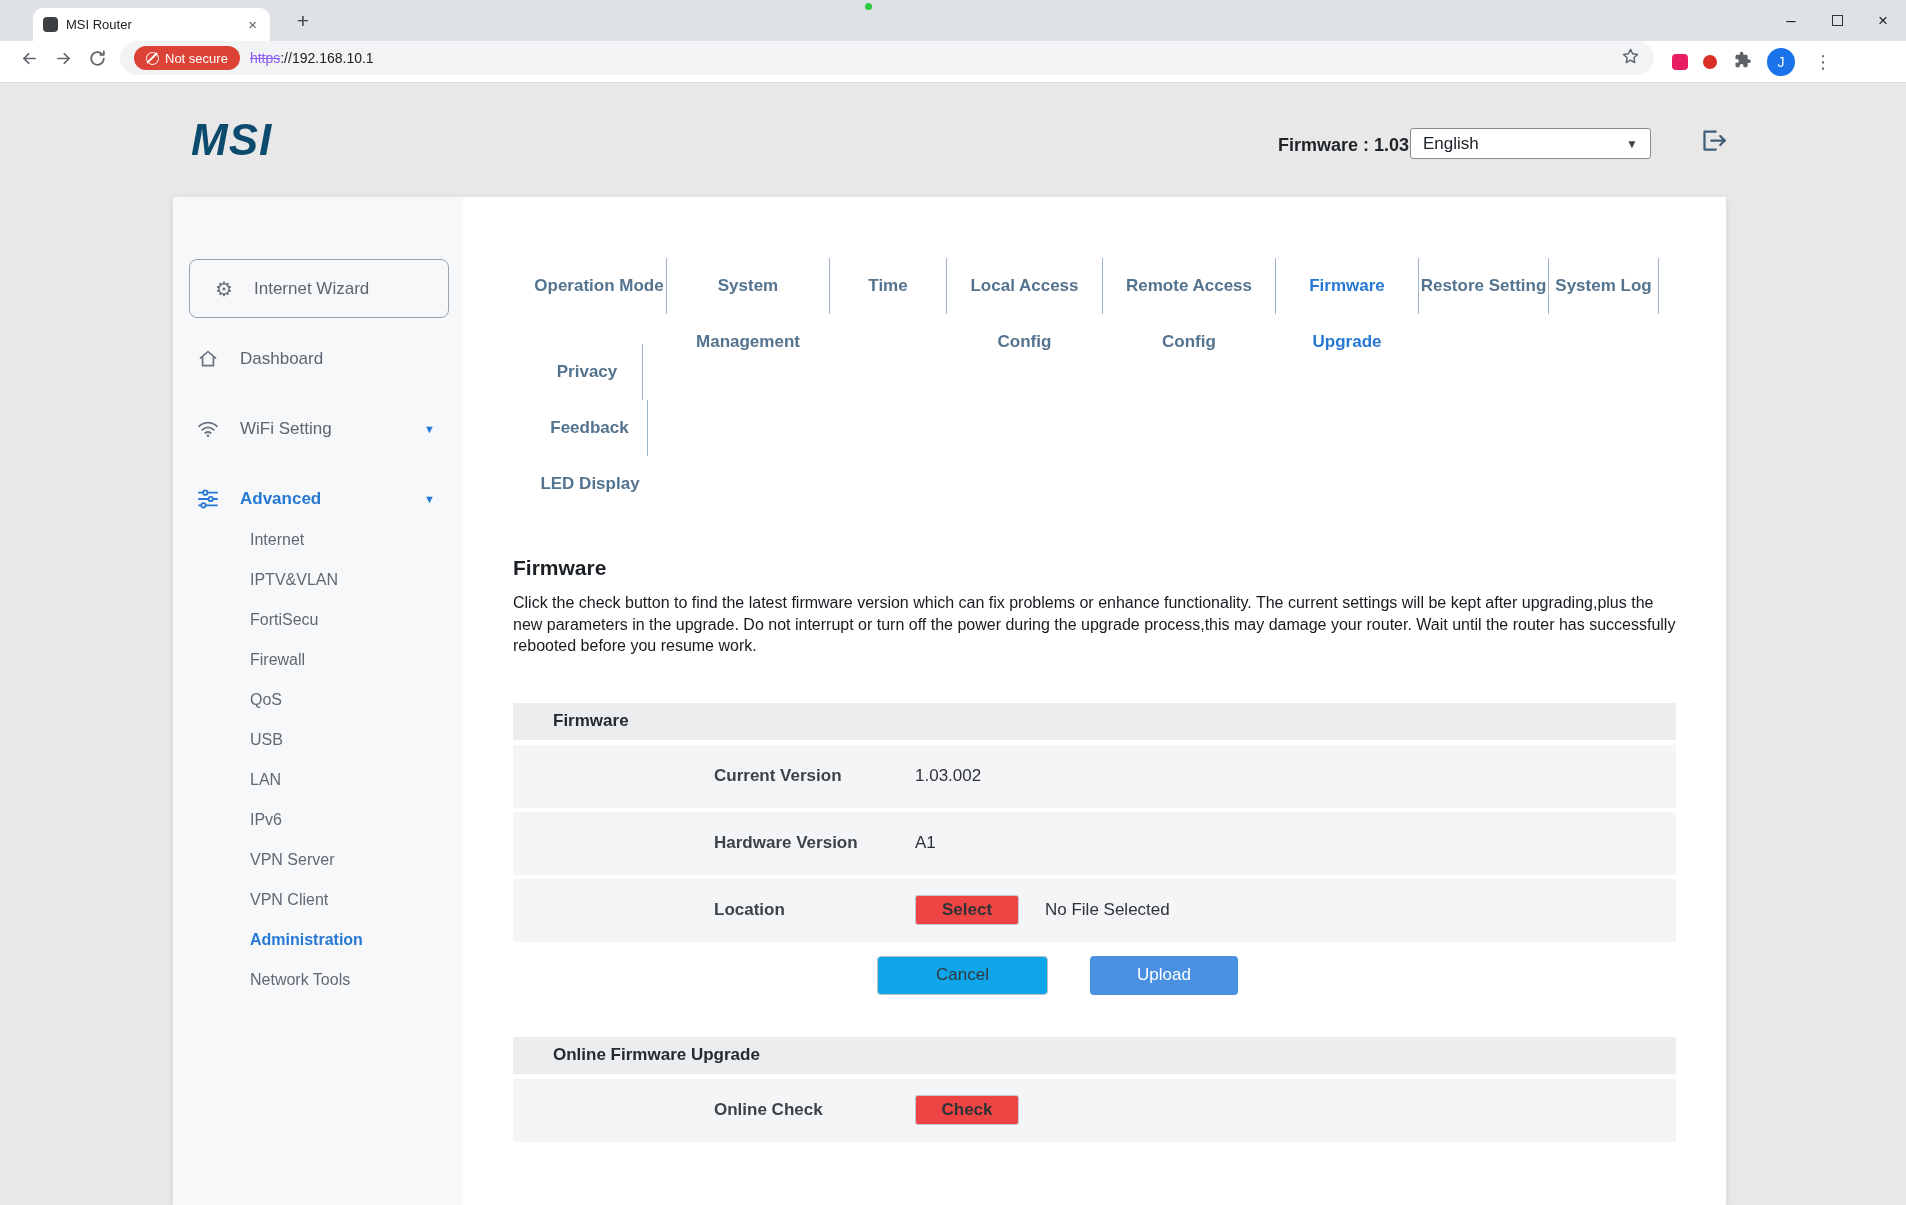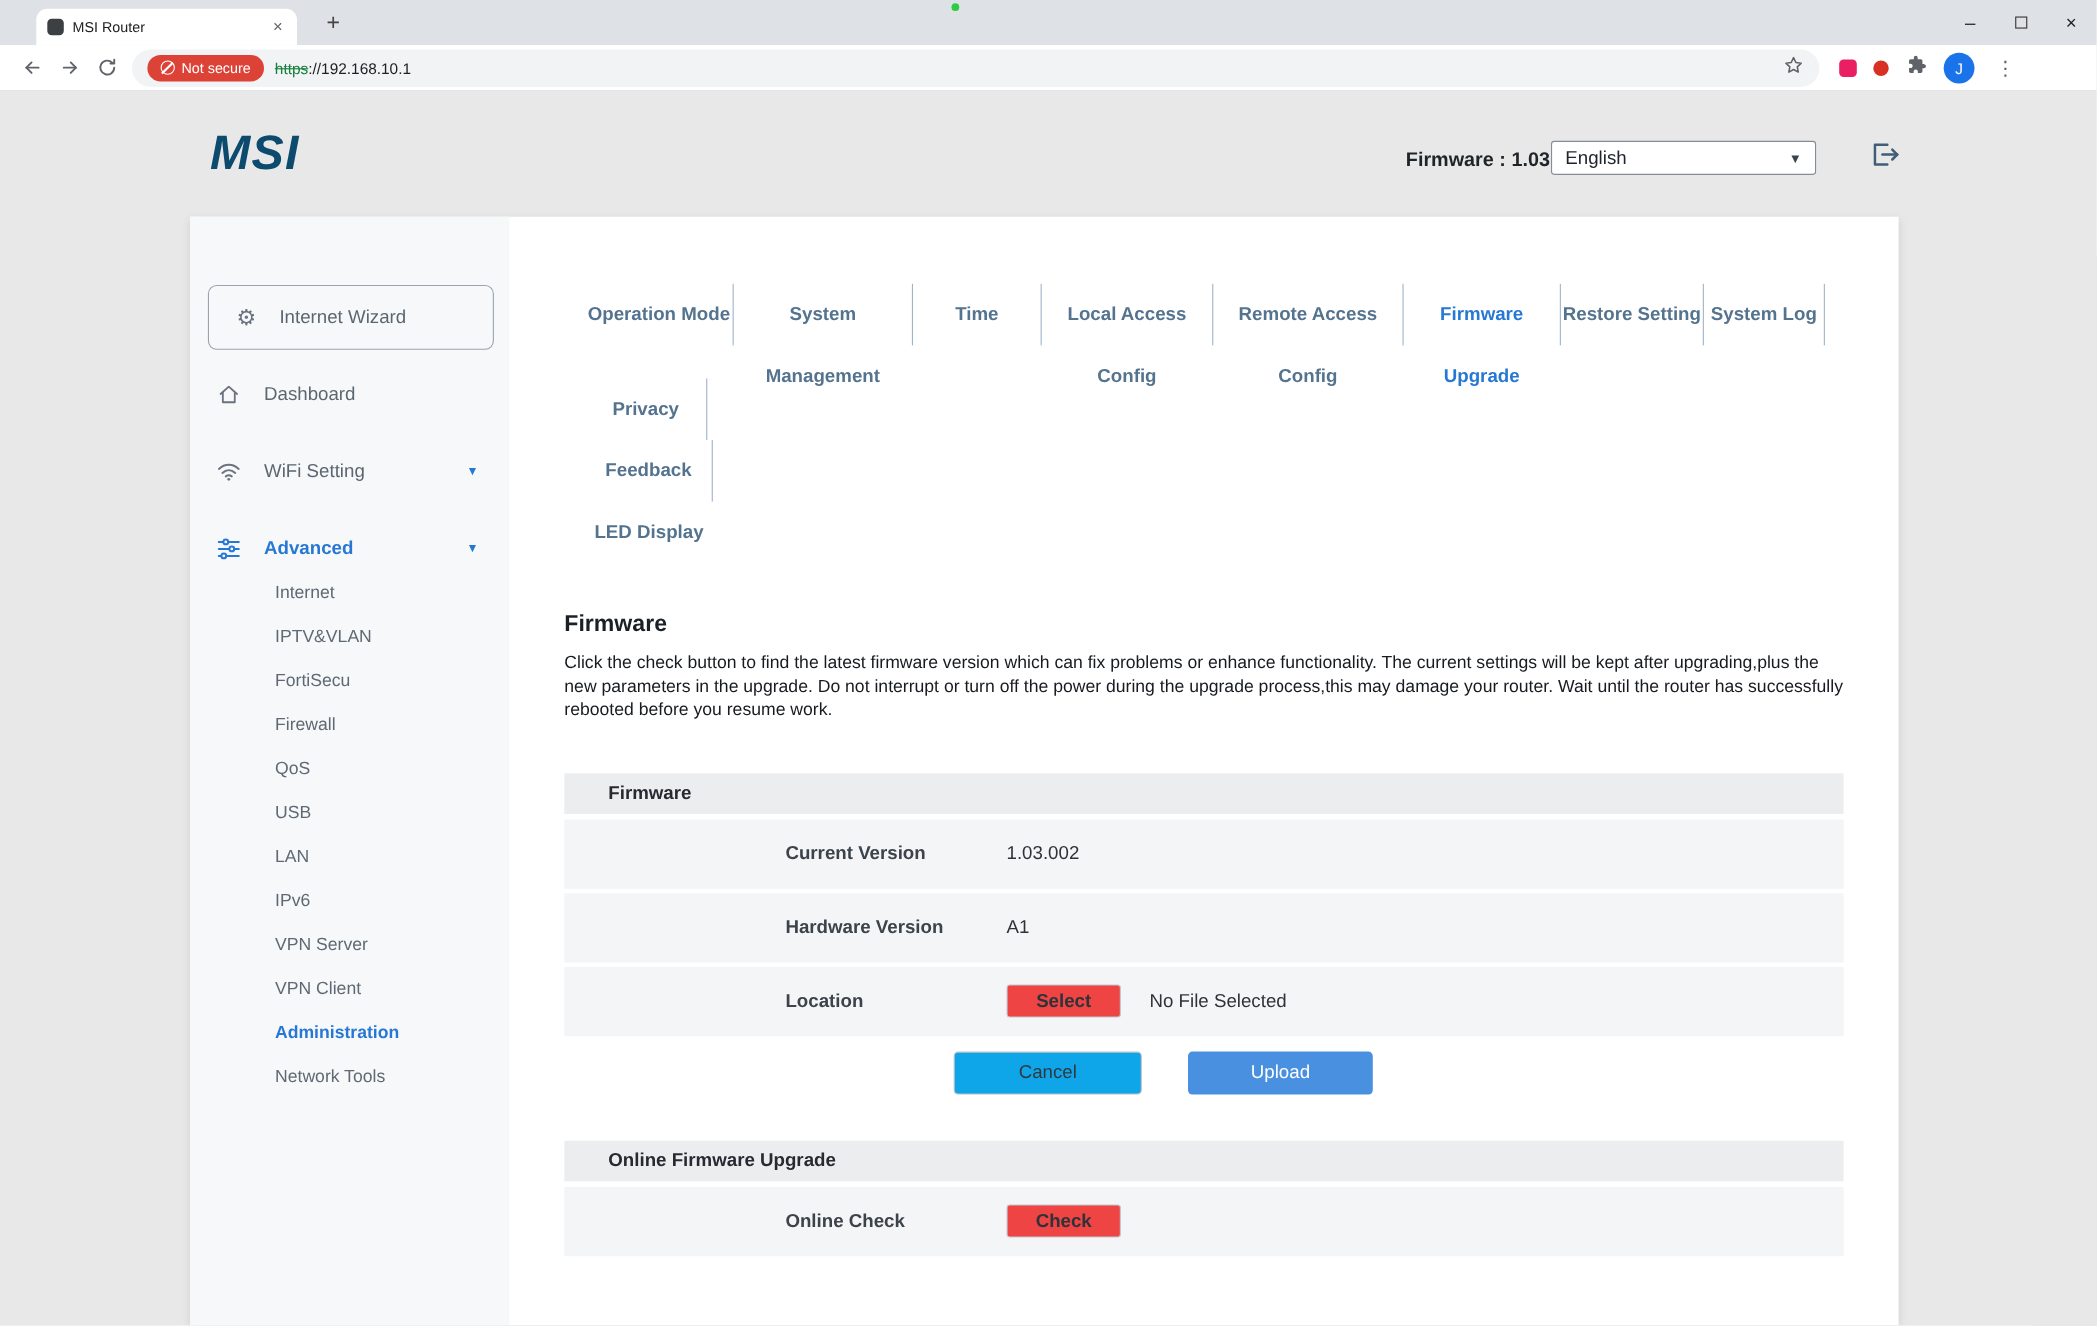--- a/index.html
+++ b/index.html
@@ -15,31 +15,31 @@
   .tab-title { flex:1; font-size:13px; color:#202124; white-space:nowrap; overflow:hidden; }
   .tab-close { font-size:15px; color:#5f6368; padding:0 3px; cursor:default; }
   .new-tab { position:absolute; left:288px; top:6px; width:30px; height:30px; display:flex;
              align-items:center; justify-content:center; font-size:21px; color:#444; }
   .win-controls { position:absolute; right:0; top:0; height:41px; display:flex; }
   .win-btn { width:46px; height:41px; display:flex; align-items:center; justify-content:center;
              font-size:17px; color:#202124; }
   .max-glyph { width:11px; height:11px; border:1.5px solid #333; }
 
   .toolbar { position:absolute; top:41px; left:0; right:0; height:42px; background:#fff;
-             border-bottom:1px solid #dadce0; display:flex; align-items:center; padding:12px 12px; }
+             border-bottom:1px solid #dadce0; display:flex; padding:0 12px; }
   .nav-btn { width:34px; height:34px; display:flex; align-items:center; justify-content:center; }
   .omnibox { width:1534px; height:34px; background:#f1f3f4; border-radius:17px; margin-left:6px;
              display:flex; align-items:center; padding:0 14px; gap:10px; }
   .chip { display:flex; align-items:center; gap:6px; background:#dd4237; color:#fff; height:24px;
           padding:0 12px; border-radius:12px; font-size:13px; white-space:nowrap; }
   .slash-icon { width:13px; height:13px; border:1.6px solid #fff; border-radius:50%; position:relative; }
   .slash-icon::after { content:""; position:absolute; left:-2px; top:4.6px; width:14px; height:1.6px;
           background:#fff; transform:rotate(-45deg); }
   .url { font-size:14px; color:#202124; white-space:nowrap; }
-  .url .https { color:#15803d; text-decoration:line-through; }
+  .url .https { color:#8b5cf6; text-decoration:line-through; }
   .omnibox .star { margin-left:auto; }
   .toolbar-right { display:flex; align-items:center; gap:15px; margin-left:18px; }
   .ext-pink { width:16px; height:16px; border-radius:4px; background:#e91e63; }
   .rec-red { width:14px; height:14px; border-radius:50%; background:#d93025; }
   .avatar { width:28px; height:28px; border-radius:50%; background:#1a73e8; color:#fff;
             display:flex; align-items:center; justify-content:center; font-size:14px; }
   .menu-dots { font-size:18px; color:#5f6368; padding:0 4px; }
 
   
   .page { position:absolute; top:83px; left:0; right:0; bottom:0; background:#e8e8e8; }
@@ -102,21 +102,21 @@
   .t-label { width:201px; margin-left:201px; font-size:17px; font-weight:bold; color:#3c434b; flex:0 0 auto; }
   .t-value { font-size:17px; color:#2f3338; }
   .btn-small { width:104px; height:30px; background:#ef4444; border:1px solid #c2c8cf; border-radius:3px;
                font-size:17px; font-weight:bold; color:#2f3338; display:flex; align-items:center;
                justify-content:center; cursor:default; }
   .file-text { margin-left:26px; font-size:17px; color:#2f3338; }
 
   .actions { display:flex; justify-content:center; gap:42px; margin:14px 0 42px; transform:translateX(-37px); }
   .btn-cancel { width:171px; height:39px; background:#0ea5e9; border:1px solid #b9bfc6; border-radius:4px;
                 font-size:17px; color:#33383e; display:flex; align-items:center; justify-content:center; }
-  .btn-upload { width:168px; height:39px; background:#4a90e0; border:none; border-radius:4px;
+  .btn-upload { width:148px; height:39px; background:#4a90e0; border:none; border-radius:4px;
                 font-size:17px; color:#fff; display:flex; align-items:center; justify-content:center; }
 </style>
 </head>
 <body>
 
 <div class="tabstrip">
   <div class="rec-dot"></div>
   <div class="tab">
     <div class="favicon"></div>
     <div class="tab-title">MSI Router</div>

